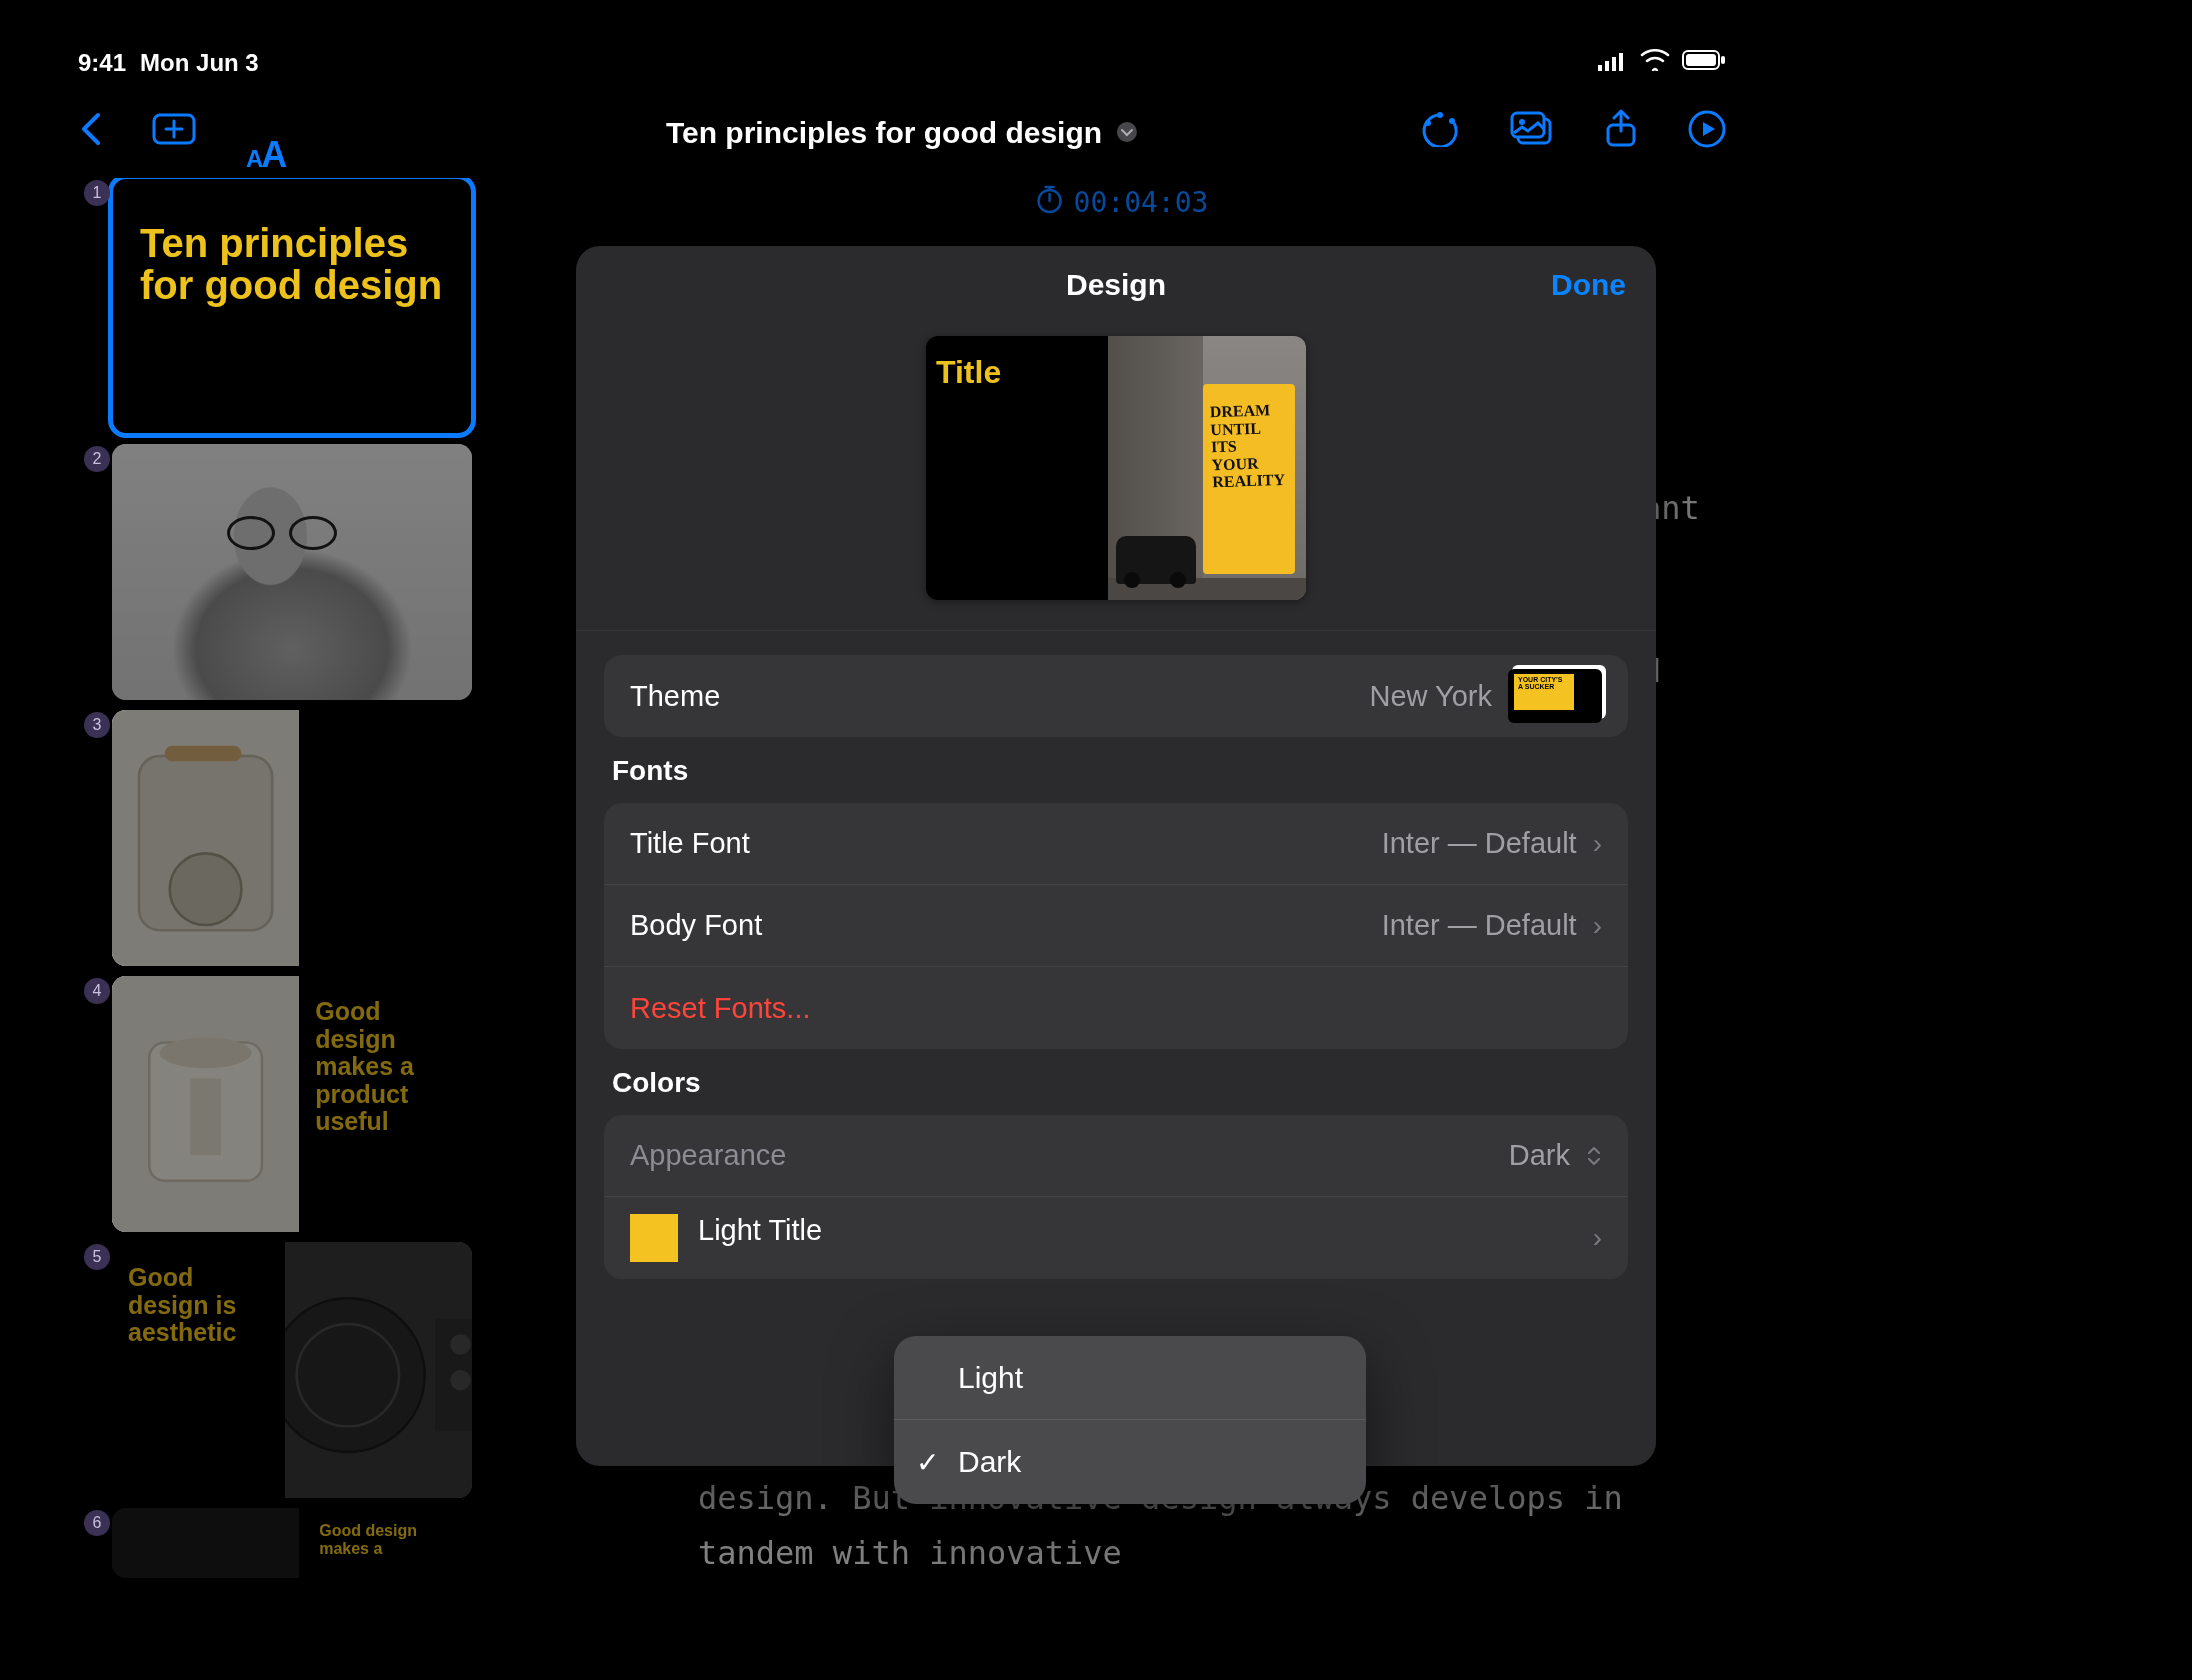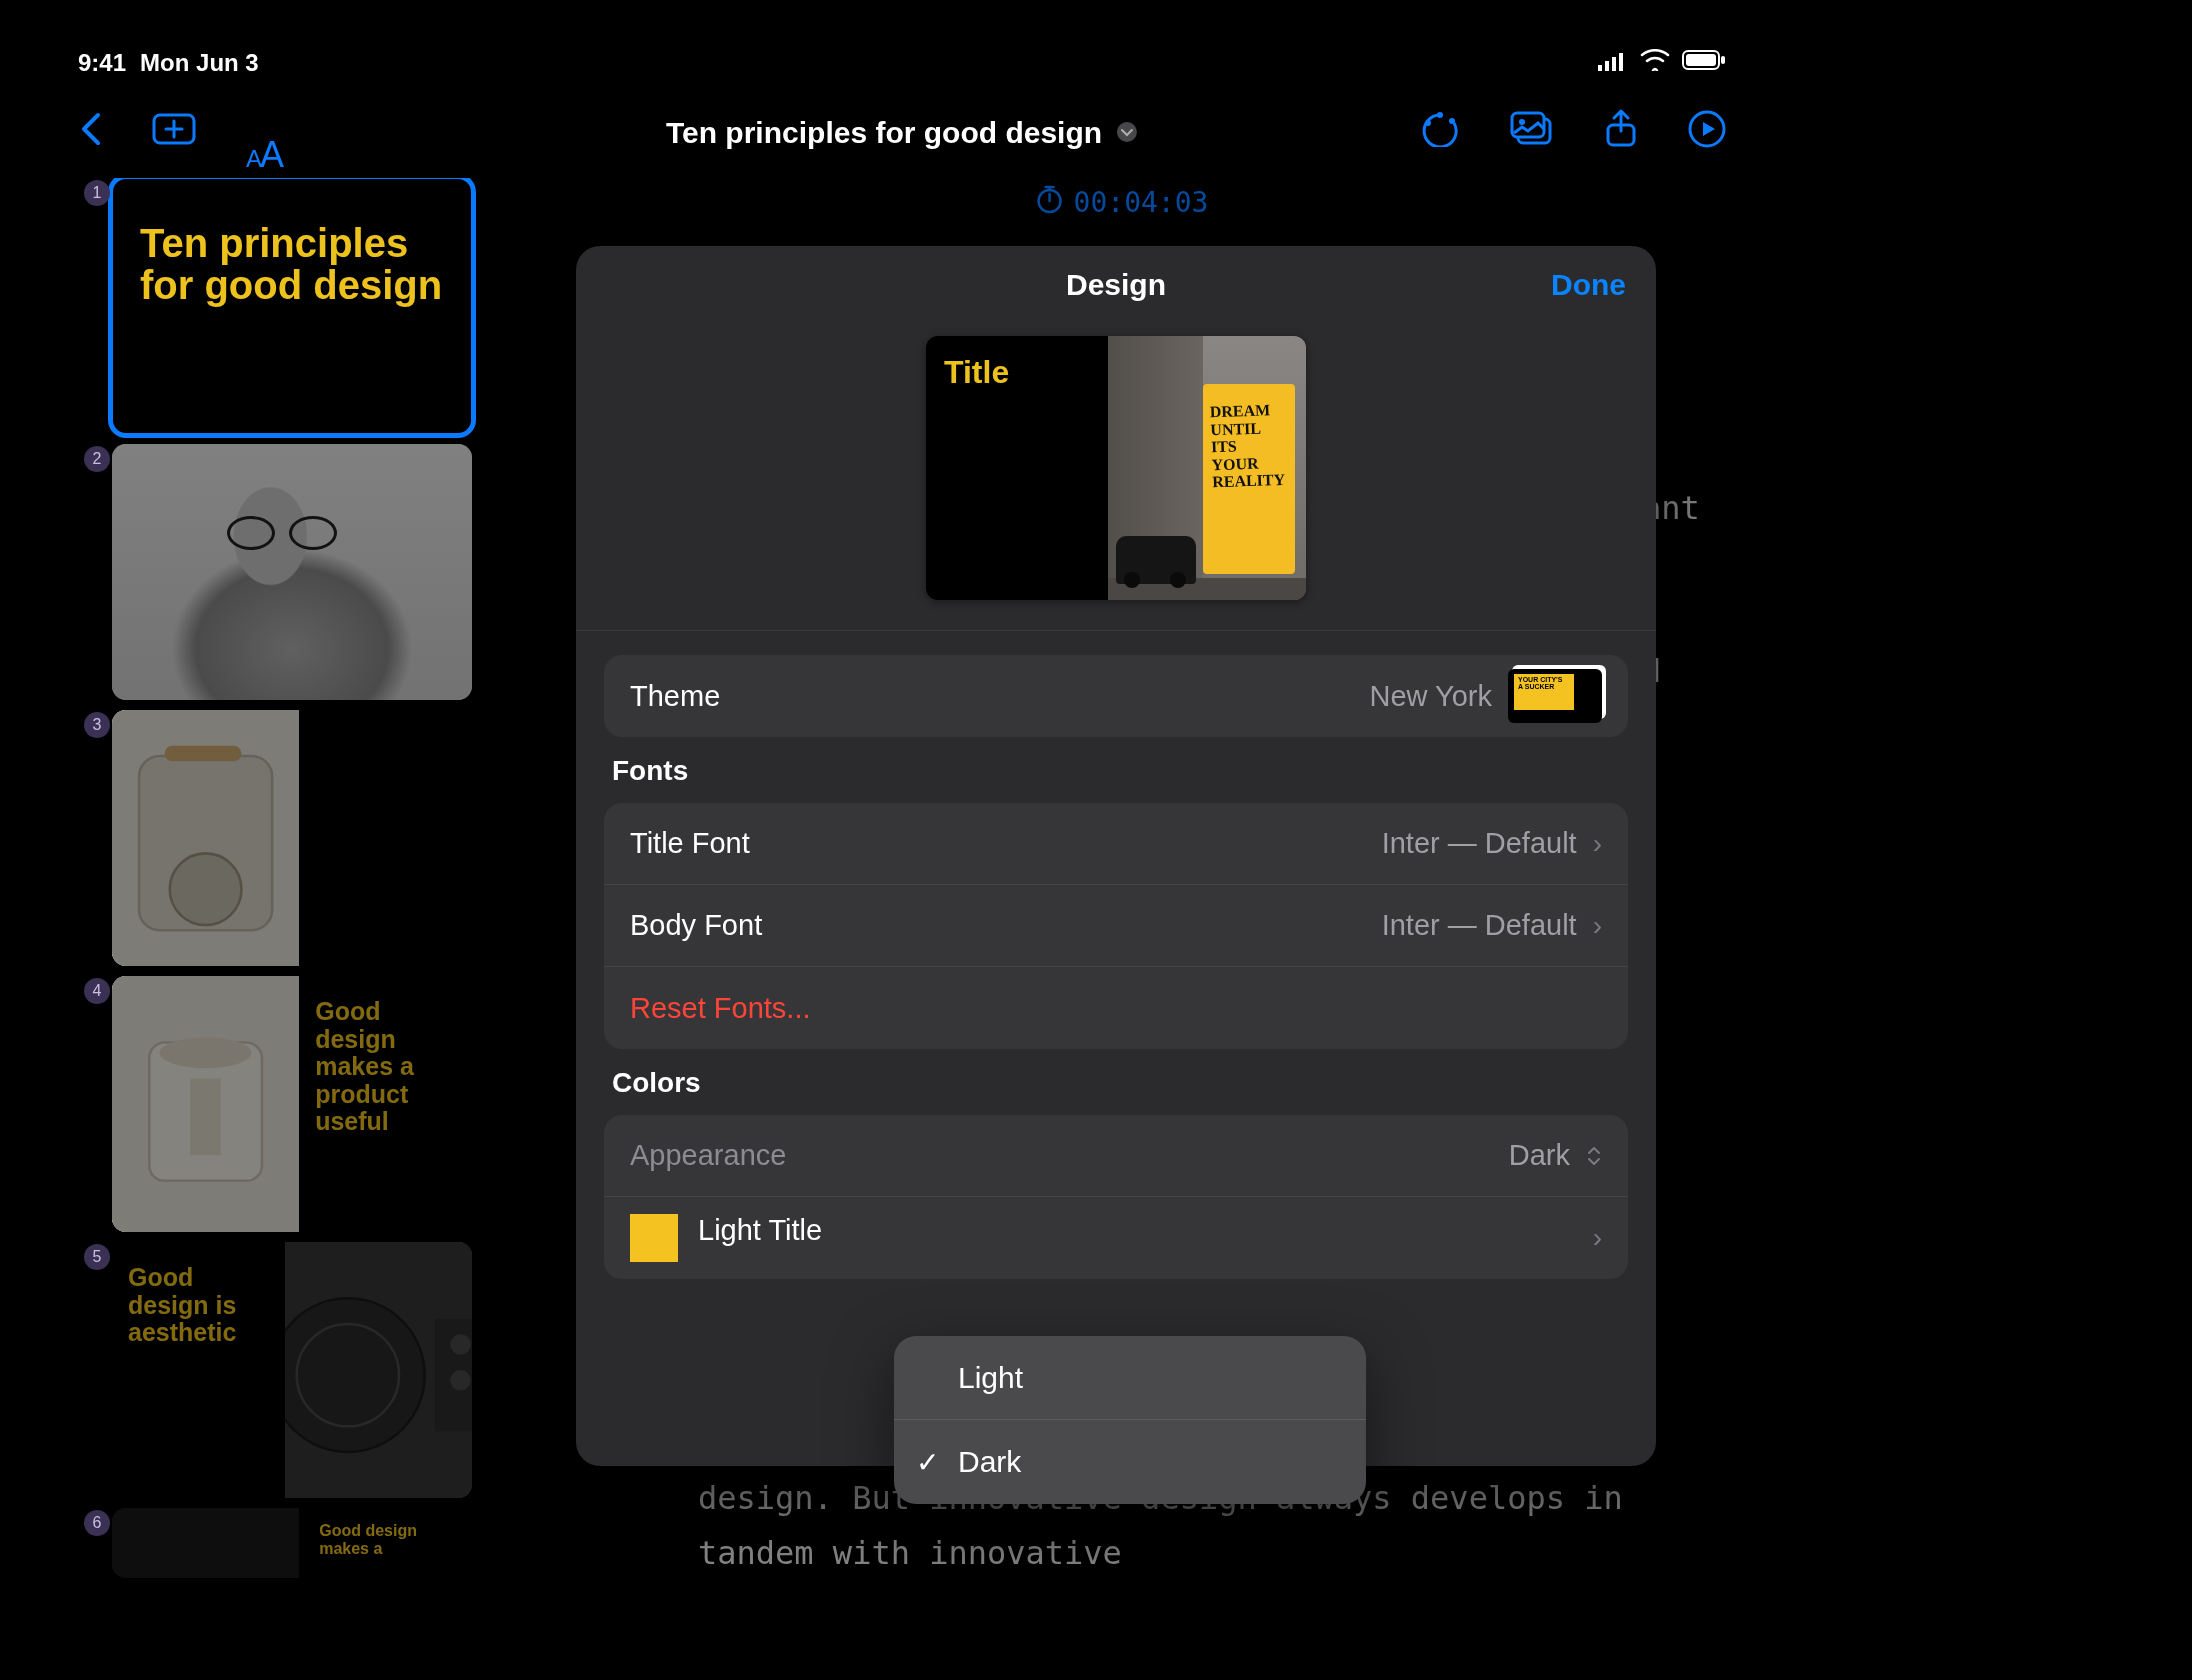--- a/index.html
+++ b/index.html
@@ -190,21 +190,21 @@
     border-bottom: 1px solid rgba(255,255,255,0.06);
   }
   .preview-card {
     width: 380px; height: 264px;
     border-radius: 12px; overflow: hidden;
     display: flex;
     box-shadow: 0 2px 8px rgba(0,0,0,0.4);
   }
   .preview-left {
     width: 48%; background: #000;
-    padding: 18px 18px;
+    padding: 18px 10px;
   }
   .preview-left-text { font-size: 32px; font-weight: 800; color: #eec21d; }
   .preview-right {
     width: 52%; position: relative; overflow: hidden;
     background: linear-gradient(#8a8684, #6e6a66);
   }
   
   .street-scene { width:100%; height:100%; position:relative; }
   .yellow-box {
     position:absolute; left:48%; top:18%;
@@ -347,21 +347,21 @@
         <svg width="24" height="36" viewBox="0 0 24 36">
               <path d="M20 4 L6 18 L20 32" stroke="#0a7aff" stroke-width="4" fill="none" stroke-linecap="round" stroke-linejoin="round"></path>
             </svg>
       </span>
       <span class="toolbar-btn">
         <svg width="44" height="36" viewBox="0 0 44 36">
               <rect x="2" y="4" width="40" height="28" rx="6" stroke="#0a7aff" stroke-width="3" fill="none"></rect>
               <path d="M22 10 v16 M14 18 h16" stroke="#0a7aff" stroke-width="3" stroke-linecap="round"></path>
             </svg>
       </span>
-      <span class="toolbar-btn" style="font-weight:400;letter-spacing:-2px;margin-top:44px;">
+      <span class="toolbar-btn" style="font-weight:700;letter-spacing:-2px;margin-top:44px;">
         <span style="font-size:24px;">A</span><span style="font-size:36px;">A</span>
       </span>
     </div>
     <div class="toolbar-center">
       <span>Ten principles for good design</span>
       <span>
         <svg width="22" height="22" viewBox="0 0 22 22">
               <circle cx="11" cy="11" r="10" fill="#48484a"></circle>
               <path d="M6 9 l5 5 l5 -5" stroke="#aeaeb2" stroke-width="2" fill="none" stroke-linecap="round"></path>
             </svg>

